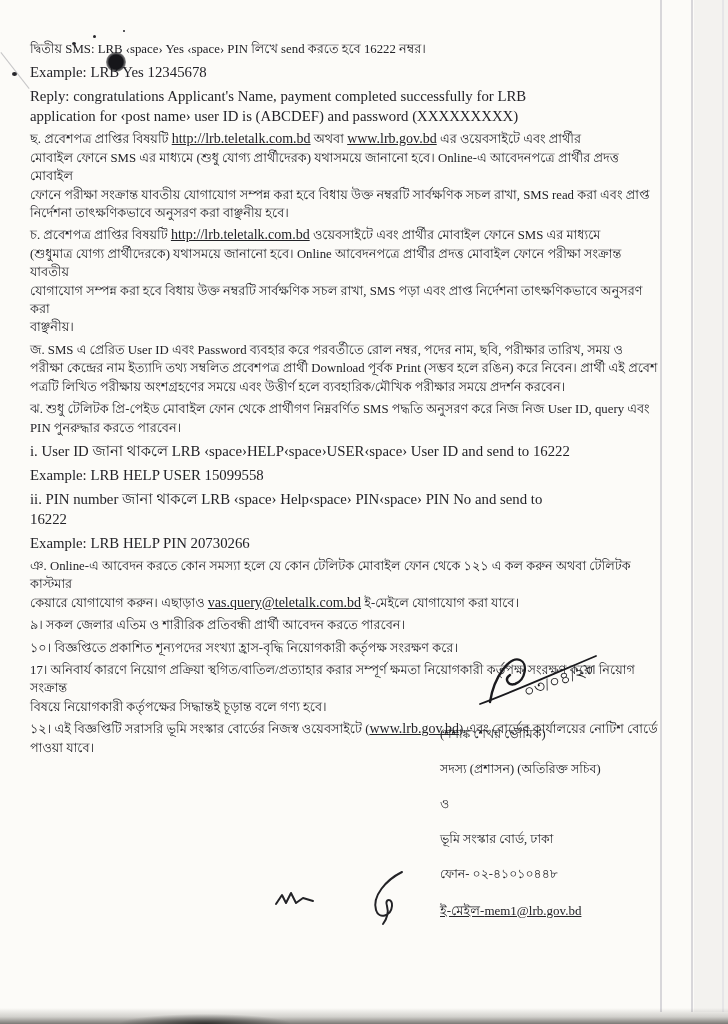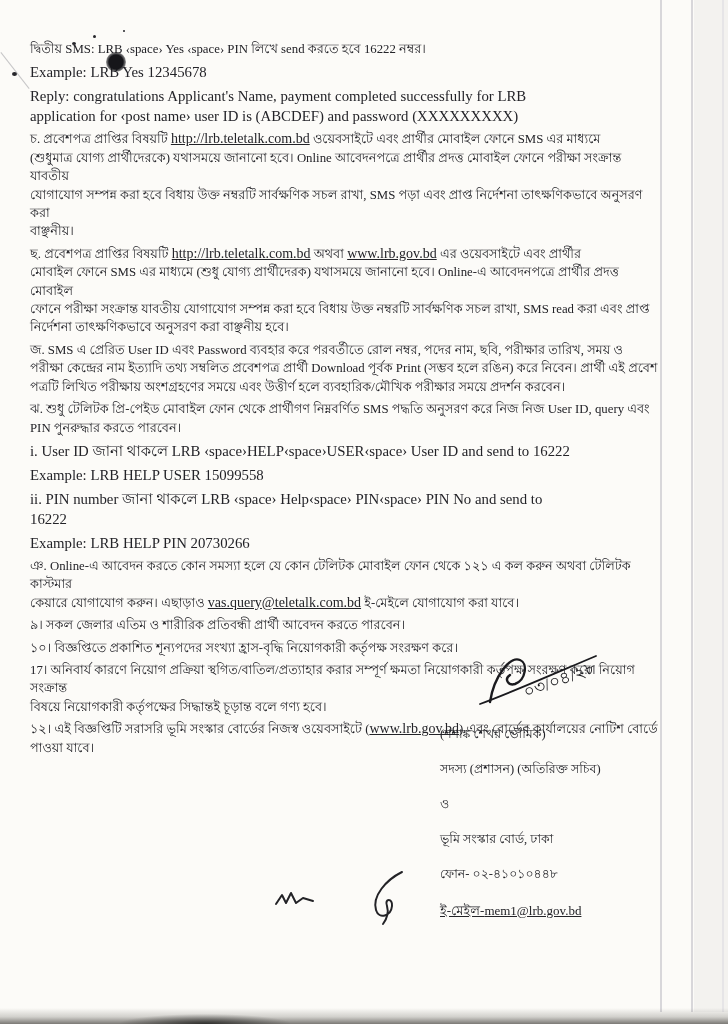--- a/index.html
+++ b/index.html
@@ -61,29 +61,29 @@
 
   <div class="content">
 
     <p>দ্বিতীয় SMS: LRB ‹space› Yes ‹space› PIN লিখে send করতে হবে 16222 নম্বর।</p>
 
     <p class="latin">Example: LRB Yes 12345678</p>
 
     <p class="latin">Reply: congratulations Applicant's Name,  payment completed successfully for LRB
 application for ‹post name› user ID is (ABCDEF) and password (XXXXXXXXX)</p>
 
+    <p><span>ছ. প্রবেশপত্র প্রাপ্তির বিষয়টি </span><span class="u lat">http://lrb.teletalk.com.bd</span><span> অথবা </span><span class="u lat">www.lrb.gov.bd</span><span> এর ওয়েবসাইটে এবং প্রার্থীর
+মোবাইল ফোনে SMS এর মাধ্যমে (শুধু যোগ্য প্রার্থীদেরক) যথাসময়ে জানানো হবে। Online-এ আবেদনপত্রে প্রার্থীর প্রদত্ত মোবাইল
+ফোনে পরীক্ষা সংক্রান্ত যাবতীয় যোগাযোগ সম্পন্ন করা হবে বিধায় উক্ত নম্বরটি সার্বক্ষণিক সচল রাখা, SMS read করা এবং প্রাপ্ত
+নির্দেশনা তাৎক্ষণিকভাবে অনুসরণ করা বাঞ্ছনীয় হবে।</span></p>
+
     <p><span>চ. প্রবেশপত্র প্রাপ্তির বিষয়টি </span><span class="u lat">http://lrb.teletalk.com.bd</span><span> ওয়েবসাইটে এবং প্রার্থীর মোবাইল ফোনে SMS এর মাধ্যমে
 (শুধুমাত্র যোগ্য প্রার্থীদেরকে) যথাসময়ে জানানো হবে। Online আবেদনপত্রে প্রার্থীর প্রদত্ত মোবাইল ফোনে পরীক্ষা সংক্রান্ত যাবতীয়
 যোগাযোগ সম্পন্ন করা হবে বিধায় উক্ত নম্বরটি সার্বক্ষণিক সচল রাখা, SMS পড়া এবং প্রাপ্ত নির্দেশনা তাৎক্ষণিকভাবে অনুসরণ করা
 বাঞ্ছনীয়।</span></p>
-
-    <p><span>ছ. প্রবেশপত্র প্রাপ্তির বিষয়টি </span><span class="u lat">http://lrb.teletalk.com.bd</span><span> অথবা </span><span class="u lat">www.lrb.gov.bd</span><span> এর ওয়েবসাইটে এবং প্রার্থীর
-মোবাইল ফোনে SMS এর মাধ্যমে (শুধু যোগ্য প্রার্থীদেরক) যথাসময়ে জানানো হবে। Online-এ আবেদনপত্রে প্রার্থীর প্রদত্ত মোবাইল
-ফোনে পরীক্ষা সংক্রান্ত যাবতীয় যোগাযোগ সম্পন্ন করা হবে বিধায় উক্ত নম্বরটি সার্বক্ষণিক সচল রাখা, SMS read করা এবং প্রাপ্ত
-নির্দেশনা তাৎক্ষণিকভাবে অনুসরণ করা বাঞ্ছনীয় হবে।</span></p>
 
     <p>জ. SMS এ প্রেরিত User ID এবং Password ব্যবহার করে পরবর্তীতে রোল নম্বর, পদের নাম, ছবি, পরীক্ষার তারিখ, সময় ও
 পরীক্ষা কেন্দ্রের নাম ইত্যাদি তথ্য সম্বলিত প্রবেশপত্র প্রার্থী Download পূর্বক Print (সম্ভব হলে রঙিন) করে নিবেন। প্রার্থী এই প্রবেশ
 পত্রটি লিখিত পরীক্ষায় অংশগ্রহণের সময়ে এবং উত্তীর্ণ হলে ব্যবহারিক/মৌখিক পরীক্ষার সময়ে প্রদর্শন করবেন।</p>
 
     <p>ঝ. শুধু টেলিটক প্রি-পেইড মোবাইল ফোন থেকে প্রার্থীগণ নিম্নবর্ণিত SMS পদ্ধতি অনুসরণ করে নিজ নিজ User ID, query এবং
 PIN পুনরুদ্ধার করতে পারবেন।</p>
 
     <p class="latin">i. User ID জানা থাকলে LRB ‹space›HELP‹space›USER‹space› User ID and send to 16222</p>
     <p class="latin">Example: LRB HELP USER 15099558</p>

